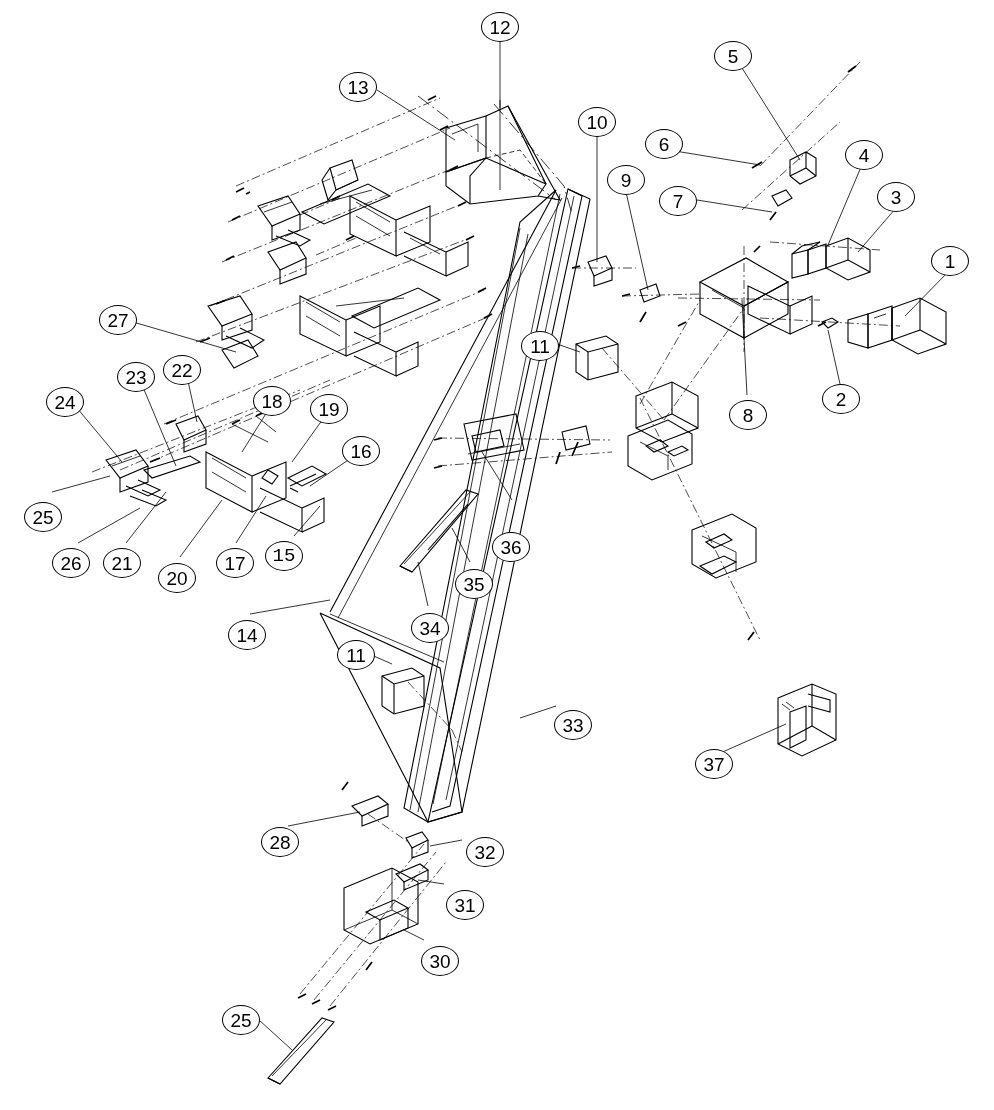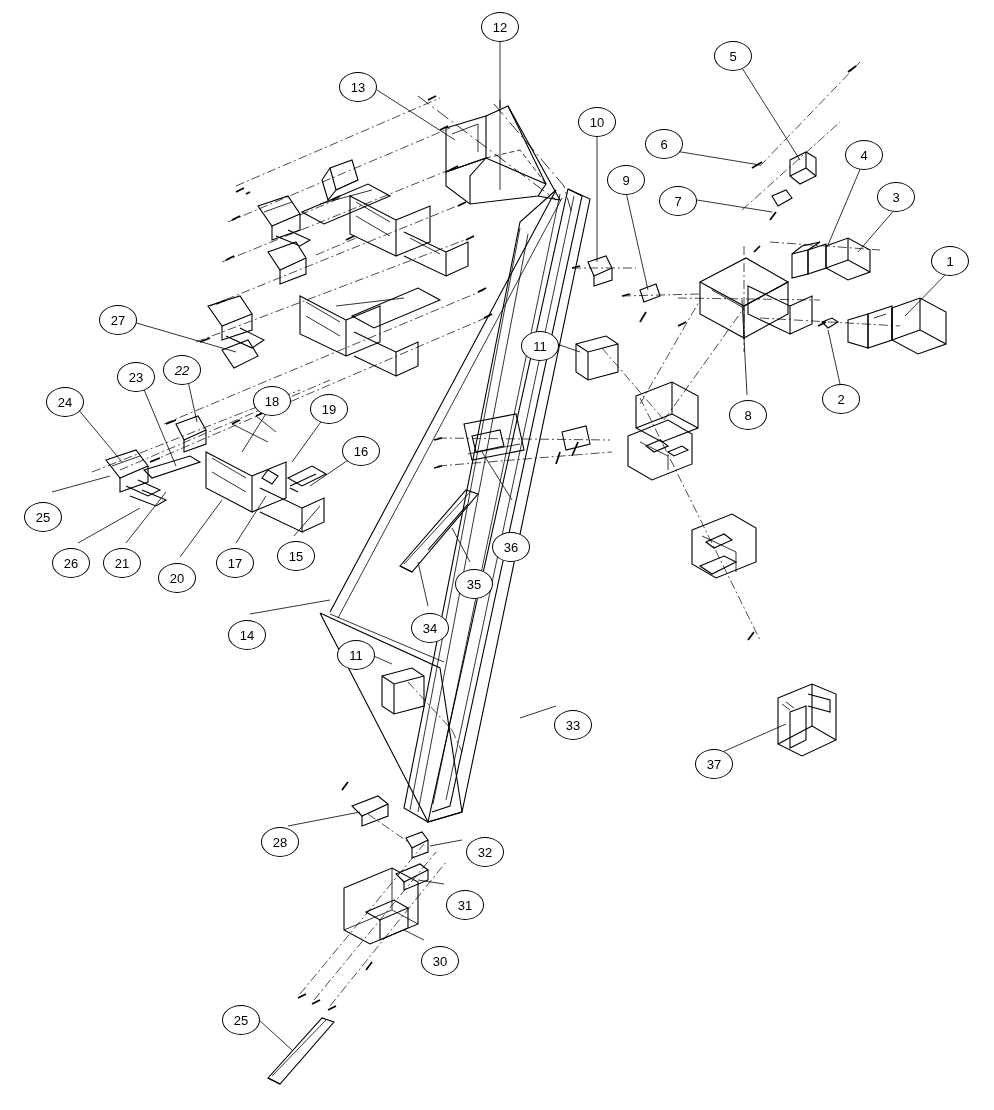--- a/index.html
+++ b/index.html
@@ -25,21 +25,21 @@
     height: 1110px;
   }
   .balloon {
     position: absolute;
     width: 38px;
     height: 30px;
     border: 1.6px solid #000000;
     border-radius: 19px / 15px;
     background: #ffffff;
     color: #000000;
-    font-size: 13px;
+    font-size: 19px;
     font-family: "Liberation Sans", sans-serif;
     display: flex;
     align-items: center;
     justify-content: center;
     box-sizing: border-box;
     line-height: 1;
     z-index: 5;
   }
 </style>
 </head>
@@ -371,30 +371,30 @@
   <div class="balloon" style="left:578px; top:107px;">10</div>
   <div class="balloon" style="left:645px; top:129px;">6</div>
   <div class="balloon" style="left:845px; top:140px;">4</div>
   <div class="balloon" style="left:607px; top:165px;">9</div>
   <div class="balloon" style="left:659px; top:186px;">7</div>
   <div class="balloon" style="left:877px; top:182px;">3</div>
   <div class="balloon" style="left:931px; top:246px;">1</div>
   <div class="balloon" style="left:99px;  top:305px;">27</div>
   <div class="balloon" style="left:521px; top:331px;">11</div>
   <div class="balloon" style="left:822px; top:384px;">2</div>
-  <div class="balloon" style="left:163px; top:355px;font-style:italic;">22</div>
+  <div class="balloon" style="left:163px; top:355px;">22</div>
   <div class="balloon" style="left:117px; top:362px;">23</div>
   <div class="balloon" style="left:729px; top:400px;">8</div>
   <div class="balloon" style="left:253px; top:386px;">18</div>
   <div class="balloon" style="left:310px; top:394px;">19</div>
   <div class="balloon" style="left:46px;  top:387px;">24</div>
   <div class="balloon" style="left:342px; top:436px;">16</div>
   <div class="balloon" style="left:24px;  top:502px;">25</div>
   <div class="balloon" style="left:492px; top:496px;margin-top:36px;">36</div>
-  <div class="balloon" style="left:277px; top:541px;">15</div>
+  <div class="balloon" style="left:265px; top:541px;font-family:Liberation Mono, monospace;">15</div>
   <div class="balloon" style="left:52px;  top:548px;">26</div>
   <div class="balloon" style="left:103px; top:548px;">21</div>
   <div class="balloon" style="left:216px; top:548px;">17</div>
   <div class="balloon" style="left:158px; top:563px;">20</div>
   <div class="balloon" style="left:455px; top:569px;">35</div>
   <div class="balloon" style="left:228px; top:620px;">14</div>
   <div class="balloon" style="left:411px; top:613px;">34</div>
   <div class="balloon" style="left:337px; top:640px;">11</div>
   <div class="balloon" style="left:554px; top:710px;">33</div>
   <div class="balloon" style="left:695px; top:749px;">37</div>

